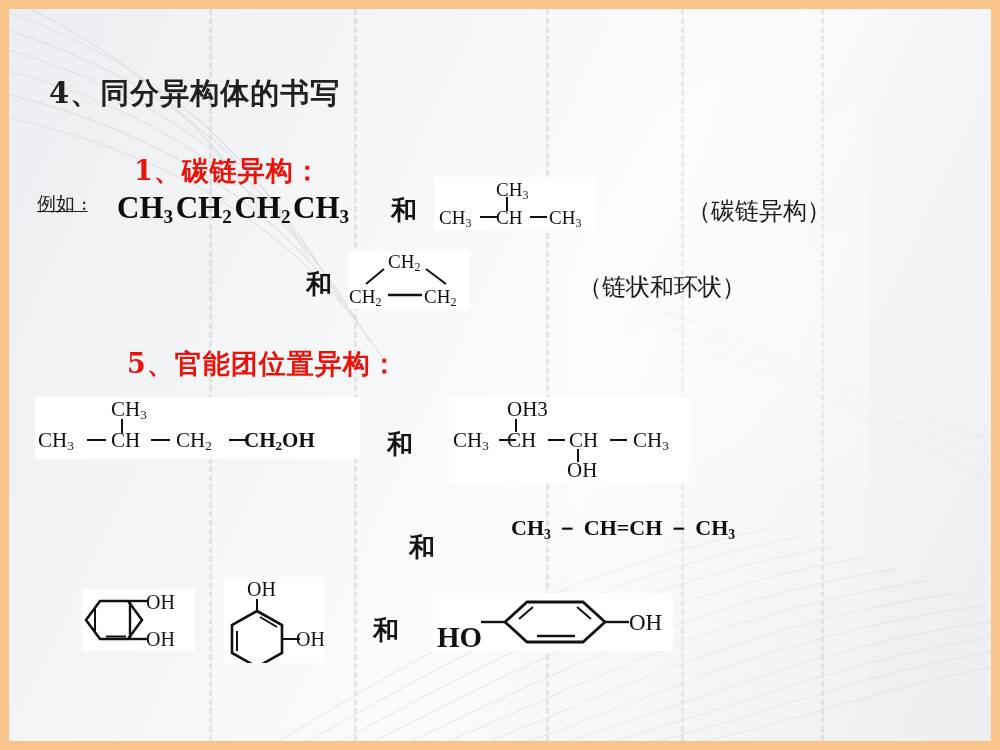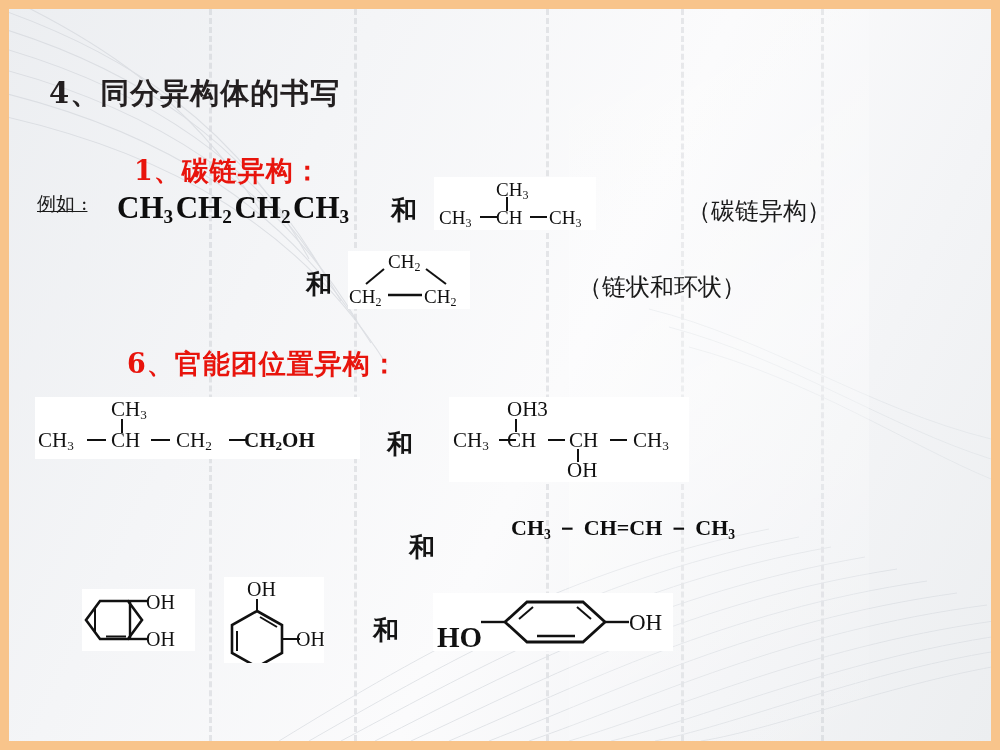--- a/index.html
+++ b/index.html
@@ -215,21 +215,21 @@
         <line x1="36" y1="18" x2="18" y2="33" stroke="#111" stroke-width="2"></line>
         <line x1="78" y1="18" x2="98" y2="33" stroke="#111" stroke-width="2"></line>
         <line x1="40" y1="44" x2="74" y2="44" stroke="#111" stroke-width="2.4"></line>
       </svg>
       <div class="struct-label" style="left:1px; top:36px;">CH<sub>2</sub></div>
       <div class="struct-label" style="left:76px; top:36px;">CH<sub>2</sub></div>
     </div>
 
     <div class="tx cn-note" style="left:533px; top:266px;margin-left:36px;">（链状和环状）</div>
 
-    <div class="tx heading-red" style="left:118px; top:341px;">6、官能团位置异构：</div>
+    <div class="tx heading-red" style="left:118px; top:341px;">5、官能团位置异构：</div>
 
     <div class="structbox" style="left:26px; top:388px; width:325px; height:62px;">
       <div class="struct-label big" style="left:76px; top:2px;">CH<sub>3</sub></div>
       <div class="bondline" style="left:86px; top:22px; width:2px; height:14px;"></div>
       <div class="struct-label big" style="left:3px; top:33px;">CH<sub>3</sub></div>
       <div class="bondline" style="left:52px; top:42px; width:19px; height:2px;"></div>
       <div class="struct-label big" style="left:76px; top:33px;">CH</div>
       <div class="bondline" style="left:116px; top:42px; width:19px; height:2px;"></div>
       <div class="struct-label big" style="left:141px; top:33px;">CH<sub>2</sub></div>
       <div class="bondline" style="left:194px; top:42px; width:19px; height:2px;"></div>

